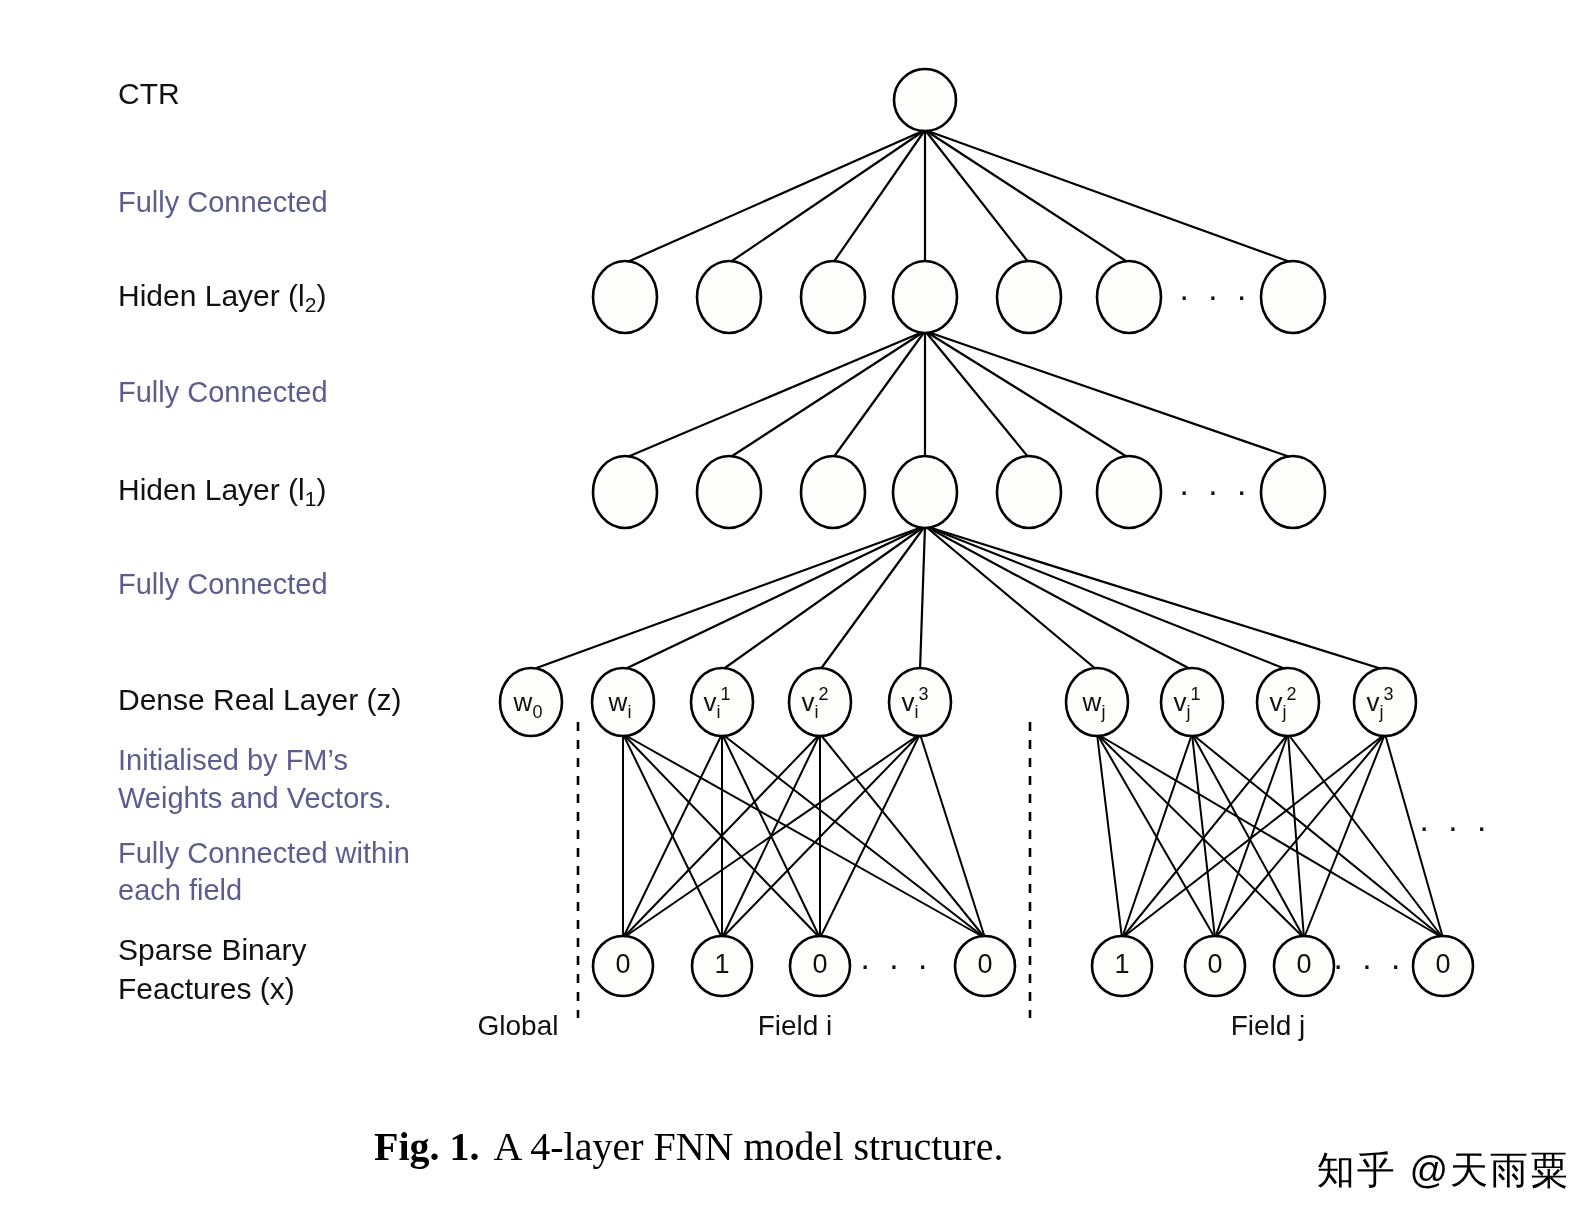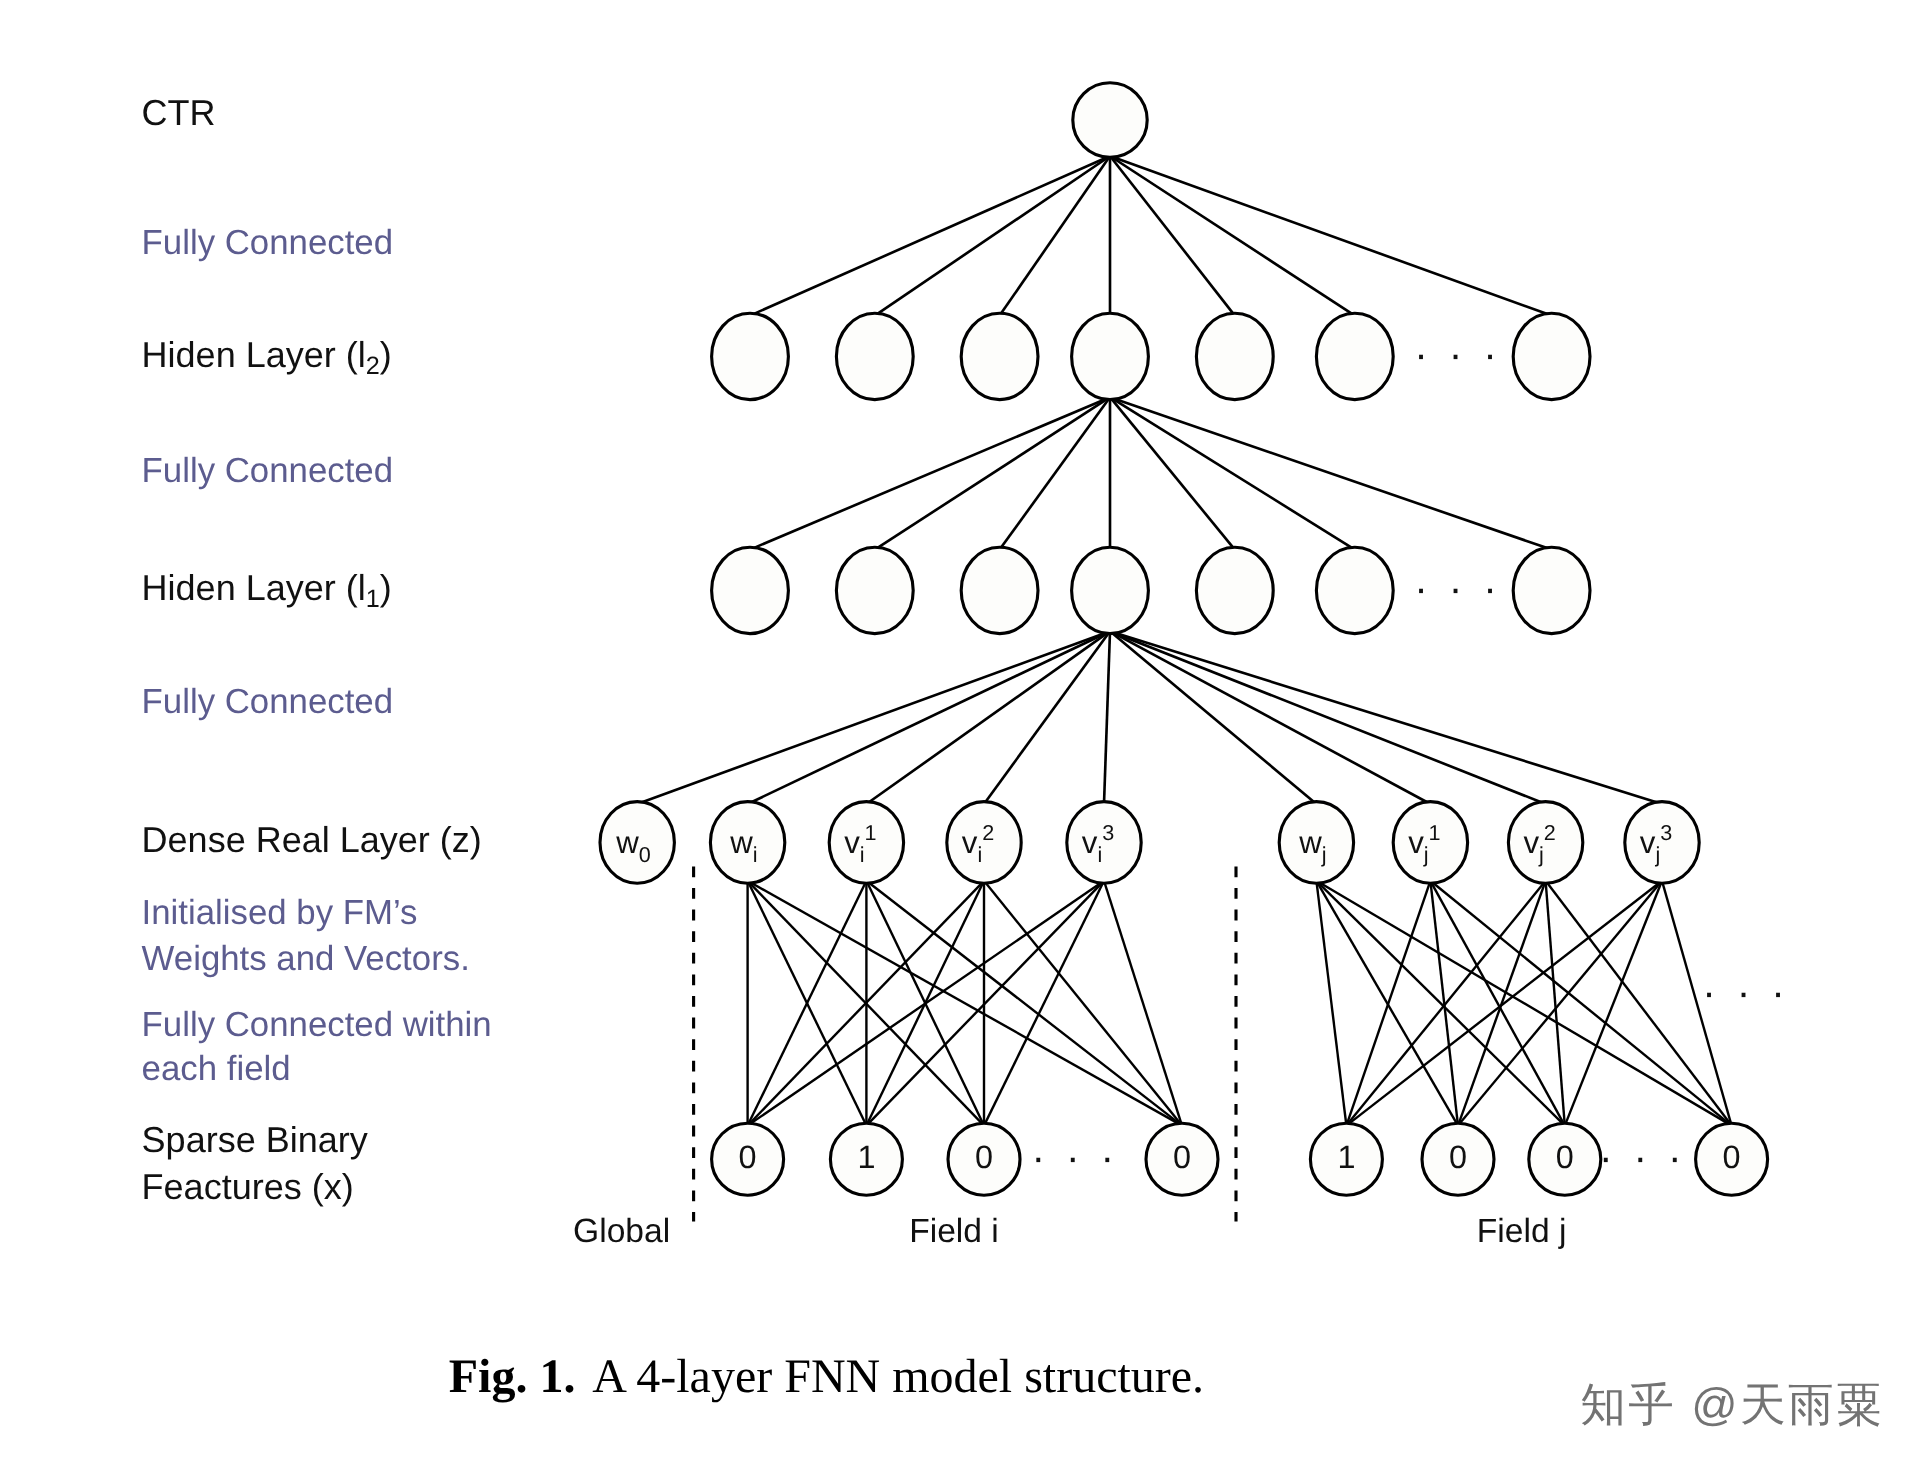--- a/index.html
+++ b/index.html
@@ -92,21 +92,21 @@
     font-size: 40px;
     fill: #000000;
   }
   .caption-b {
     font-weight: bold;
   }
   #watermark {
     position: absolute;
     right: 26px;
     bottom: 36px;
-    color: #737373;
+    color: #000000;
     font-family: "Liberation Sans", sans-serif;
     font-size: 38px;
     letter-spacing: 2px;
     user-select: none;
   }
 </style>
 </head>
 <body>
 
 <div id="page">

